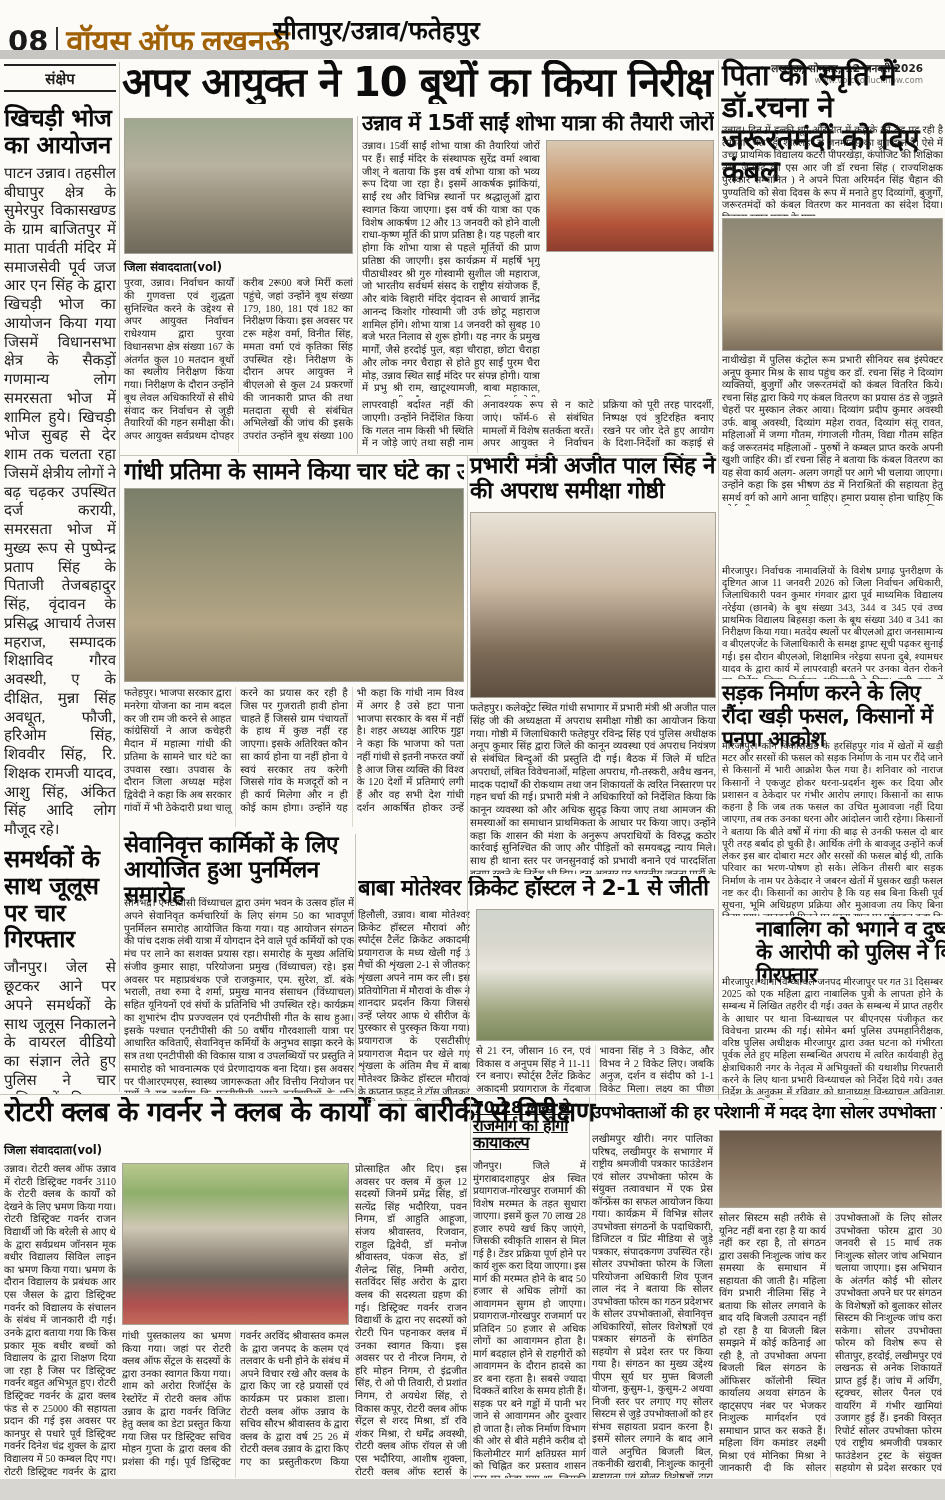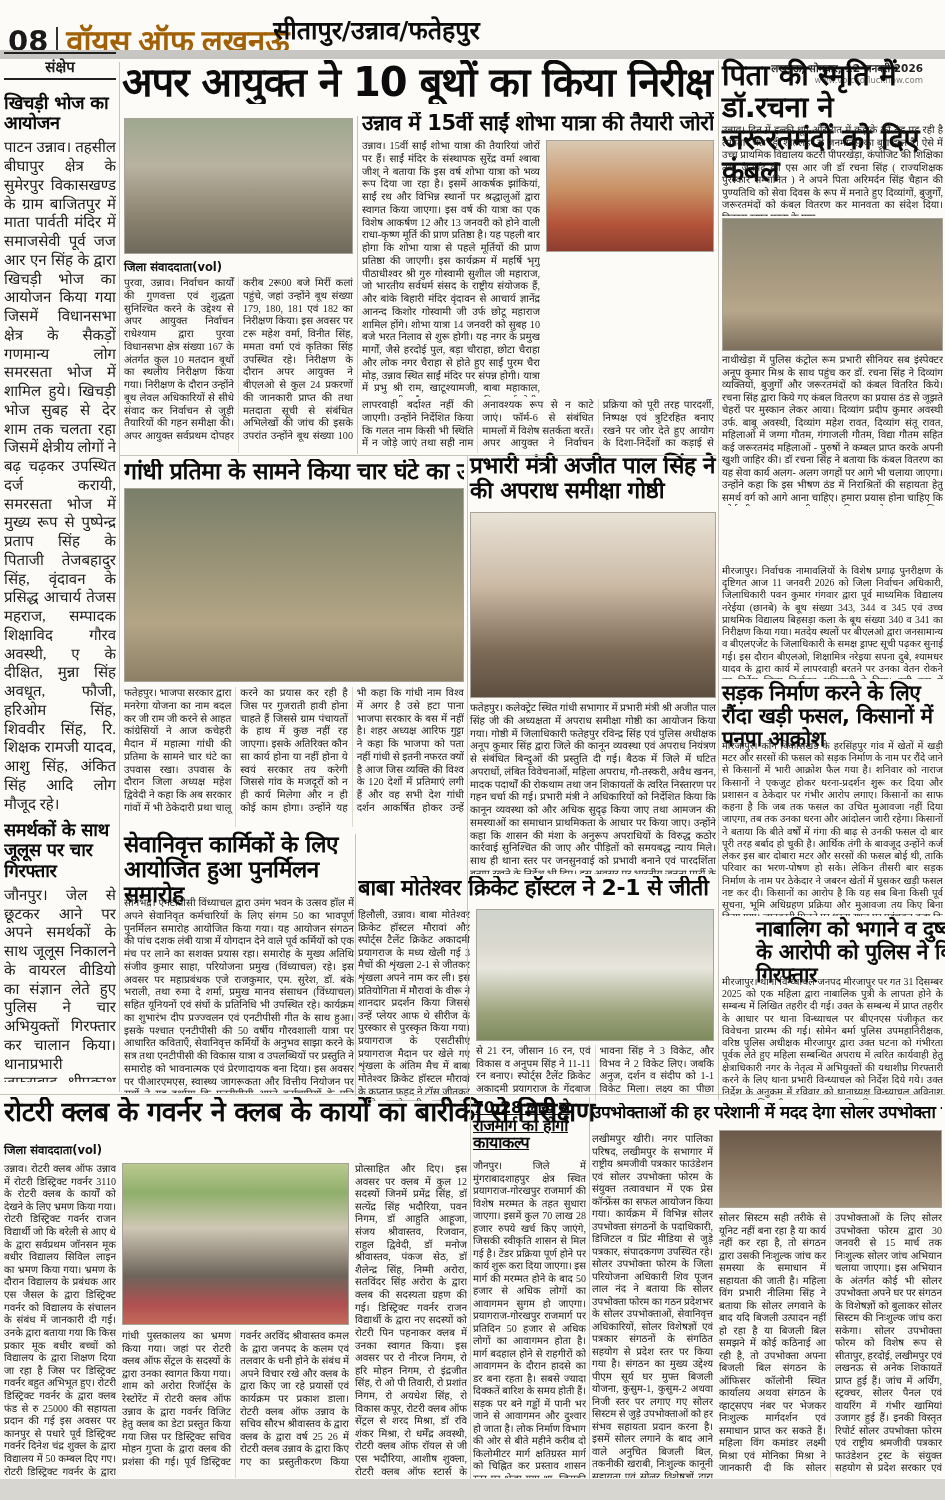--- a/index.html
+++ b/index.html
@@ -23,41 +23,41 @@
           border-right:2px solid #333;padding-right:8px;line-height:1;}
   .brand{font-family:Liberation Serif, serif;font-weight:700;font-size:31px;color:#a16207;line-height:1;}
   .section-title{font-family:"DejaVu Sans",sans-serif;font-weight:700;font-size:25px;color:#0d0d0d;}
   .dateline{font-family:"DejaVu Sans",sans-serif;font-weight:700;font-size:10.5px;color:#222;text-align:right;}
   .website{font-family:"DejaVu Sans",sans-serif;font-size:8.5px;color:#777;text-align:right;}
   .grayband{position:absolute;left:0;top:50px;width:945px;height:9px;background:#c7c6c3;}
   
   .briefs{display:flex;flex-direction:column;overflow:hidden;}
   .briefs-label{font-family:"DejaVu Sans",sans-serif;font-weight:700;font-size:15px;text-align:center;
                 border-top:2px solid #222;border-bottom:2px solid #222;padding:2px 0;margin-bottom:6px;}
-  .brief-h{font-family:"DejaVu Sans",sans-serif;font-weight:700;font-size:18px;line-height:1.12;
+  .brief-h{font-family:"DejaVu Sans",sans-serif;font-weight:700;font-size:24px;line-height:1.12;
            letter-spacing:-0.3px;margin:7px 0 5px 0;color:#0c0c0c;}
   .footerband{position:absolute;left:0;top:1479px;width:945px;height:21px;background:#d8d6d0;}
 </style>
 </head>
 <body>
 
 <div class="page">
 
   <div class="abs masthead-brandrow" style="left:8px;top:10px;">
     <span class="pageno">08</span>
     <span class="brand">वॉयस ऑफ लखनऊ</span>
   </div>
   <div class="abs section-title" style="left:0;top:12px;width:753px;text-align:center;">सीतापुर/उन्नाव/फतेहपुर</div>
   <div class="abs" style="right:22px;top:13px;width:200px;margin-top:48px;">
     <div class="dateline">लखनऊ, सोमवार, 12 जनवरी 2026</div>
     <div class="website">www.voiceoflucknow.com</div>
   </div>
   <div class="grayband"></div>
 
-  <div class="abs briefs" style="left:4px;top:52px;width:112px;height:1030px;">
+  <div class="abs briefs" style="left:4px;top:64px;width:112px;height:1030px;">
     <div class="briefs-label">संक्षेप</div>
     <div>
       <div class="brief-h">खिचड़ी भोज का आयोजन</div>
       <div class="body-text">पाटन उन्नाव। तहसील बीघापुर क्षेत्र के सुमेरपुर विकासखण्ड के ग्राम बाजितपुर में माता पार्वती मंदिर में समाजसेवी पूर्व जज आर एन सिंह के द्वारा खिचड़ी भोज का आयोजन किया गया जिसमें विधानसभा क्षेत्र के सैकड़ों गणमान्य लोग समरसता भोज में शामिल हुये। खिचड़ी भोज सुबह से देर शाम तक चलता रहा जिसमें क्षेत्रीय लोगों ने बढ़ चढ़कर उपस्थित दर्ज करायी, समरसता भोज में मुख्य रूप से पुष्पेन्द्र प्रताप सिंह के पिताजी तेजबहादुर सिंह, वृंदावन के प्रसिद्ध आचार्य तेजस महराज, सम्पादक शिक्षाविद गौरव अवस्थी, ए के दीक्षित, मुन्ना सिंह अवधूत, फौजी, हरिओम सिंह, शिववीर सिंह, रि. शिक्षक रामजी यादव, आशु सिंह, अंकित सिंह आदि लोग मौजूद रहे।</div>
     </div>
     <div>
       <div class="brief-h">समर्थकों के साथ जूलूस पर चार गिरफ्तार</div>
       <div class="body-text">जौनपुर। जेल से छूटकर आने पर अपने समर्थकों के साथ जूलूस निकालने के वायरल वीडियो का संज्ञान लेते हुए पुलिस ने चार अभियुक्तों गिरफ्तार कर चालान किया। थानाप्रभारी जफराबाद श्रीप्रकाश शुक्ला ने बताया कि ग्राम किरतापुर में नामजद अभियुक्त विनोद यादव द्वारा जमानत पर जेल से छूटकर आने पर अपने समर्थकों अंशुमान यादव, अनुराग यादव, अमित कुमार यादव उपरोक्त व अन्य समर्थकों के साथ विजय जूलुस निकालते हुए नारों और अपशब्दों का प्रयोग करते हुए विडियो बनाकर वायरल किया गया था जिससे गांव के अन्य व्यक्तियों में तनाव व रोष व्याप्त है। जिससे शांति व्यवस्था भंग होने की प्रबल संभावना है। जिसके दृष्टिगत विनोद यादव, अंशुमान, अनुराग व अमित यादव उपरोक्त को शांति व्यवस्था के दृष्टिगत अन्तर्गत धारा 170 बीएनएसएस में गिरफ्तार कर अग्रिम विधिक कार्यवाही करते हुये न्यायालय पेशी हेतु भेजा गया।</div>
     </div>
     <div>

